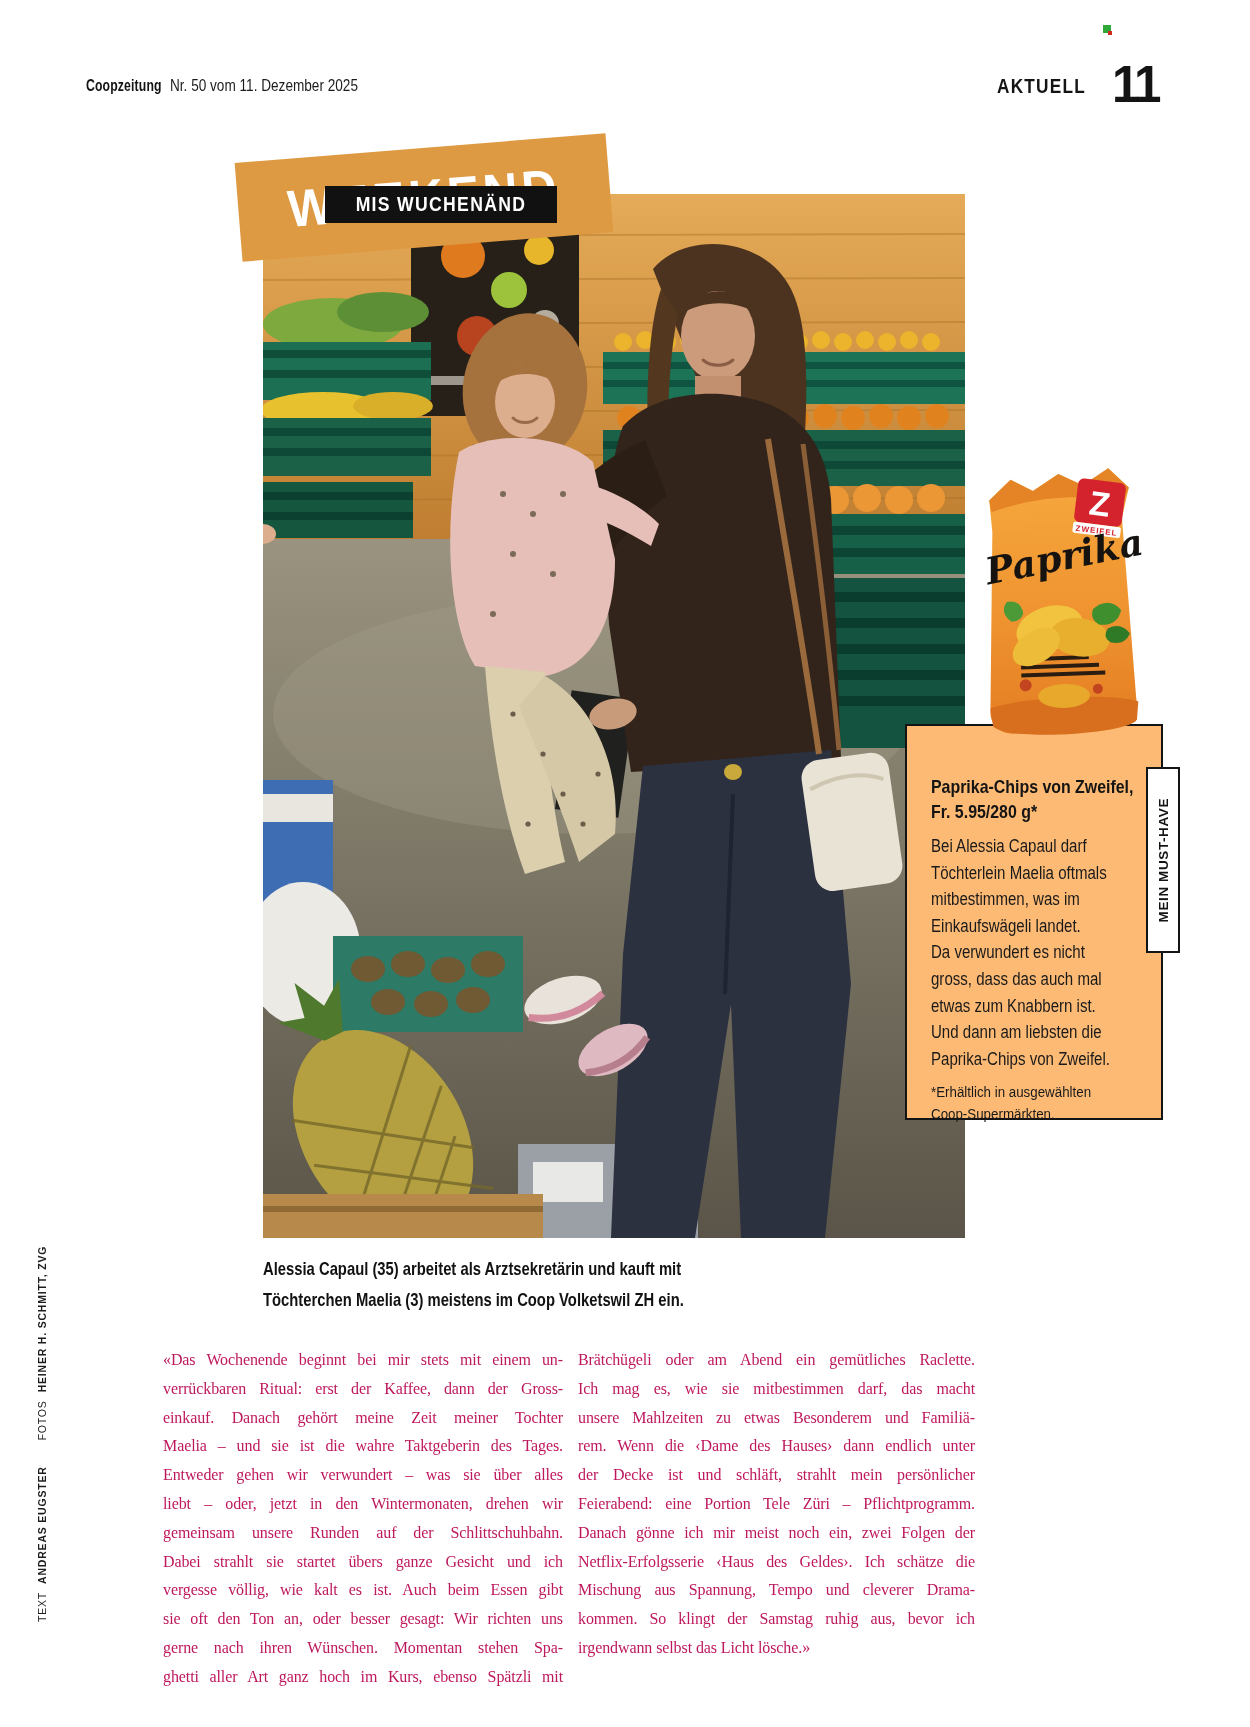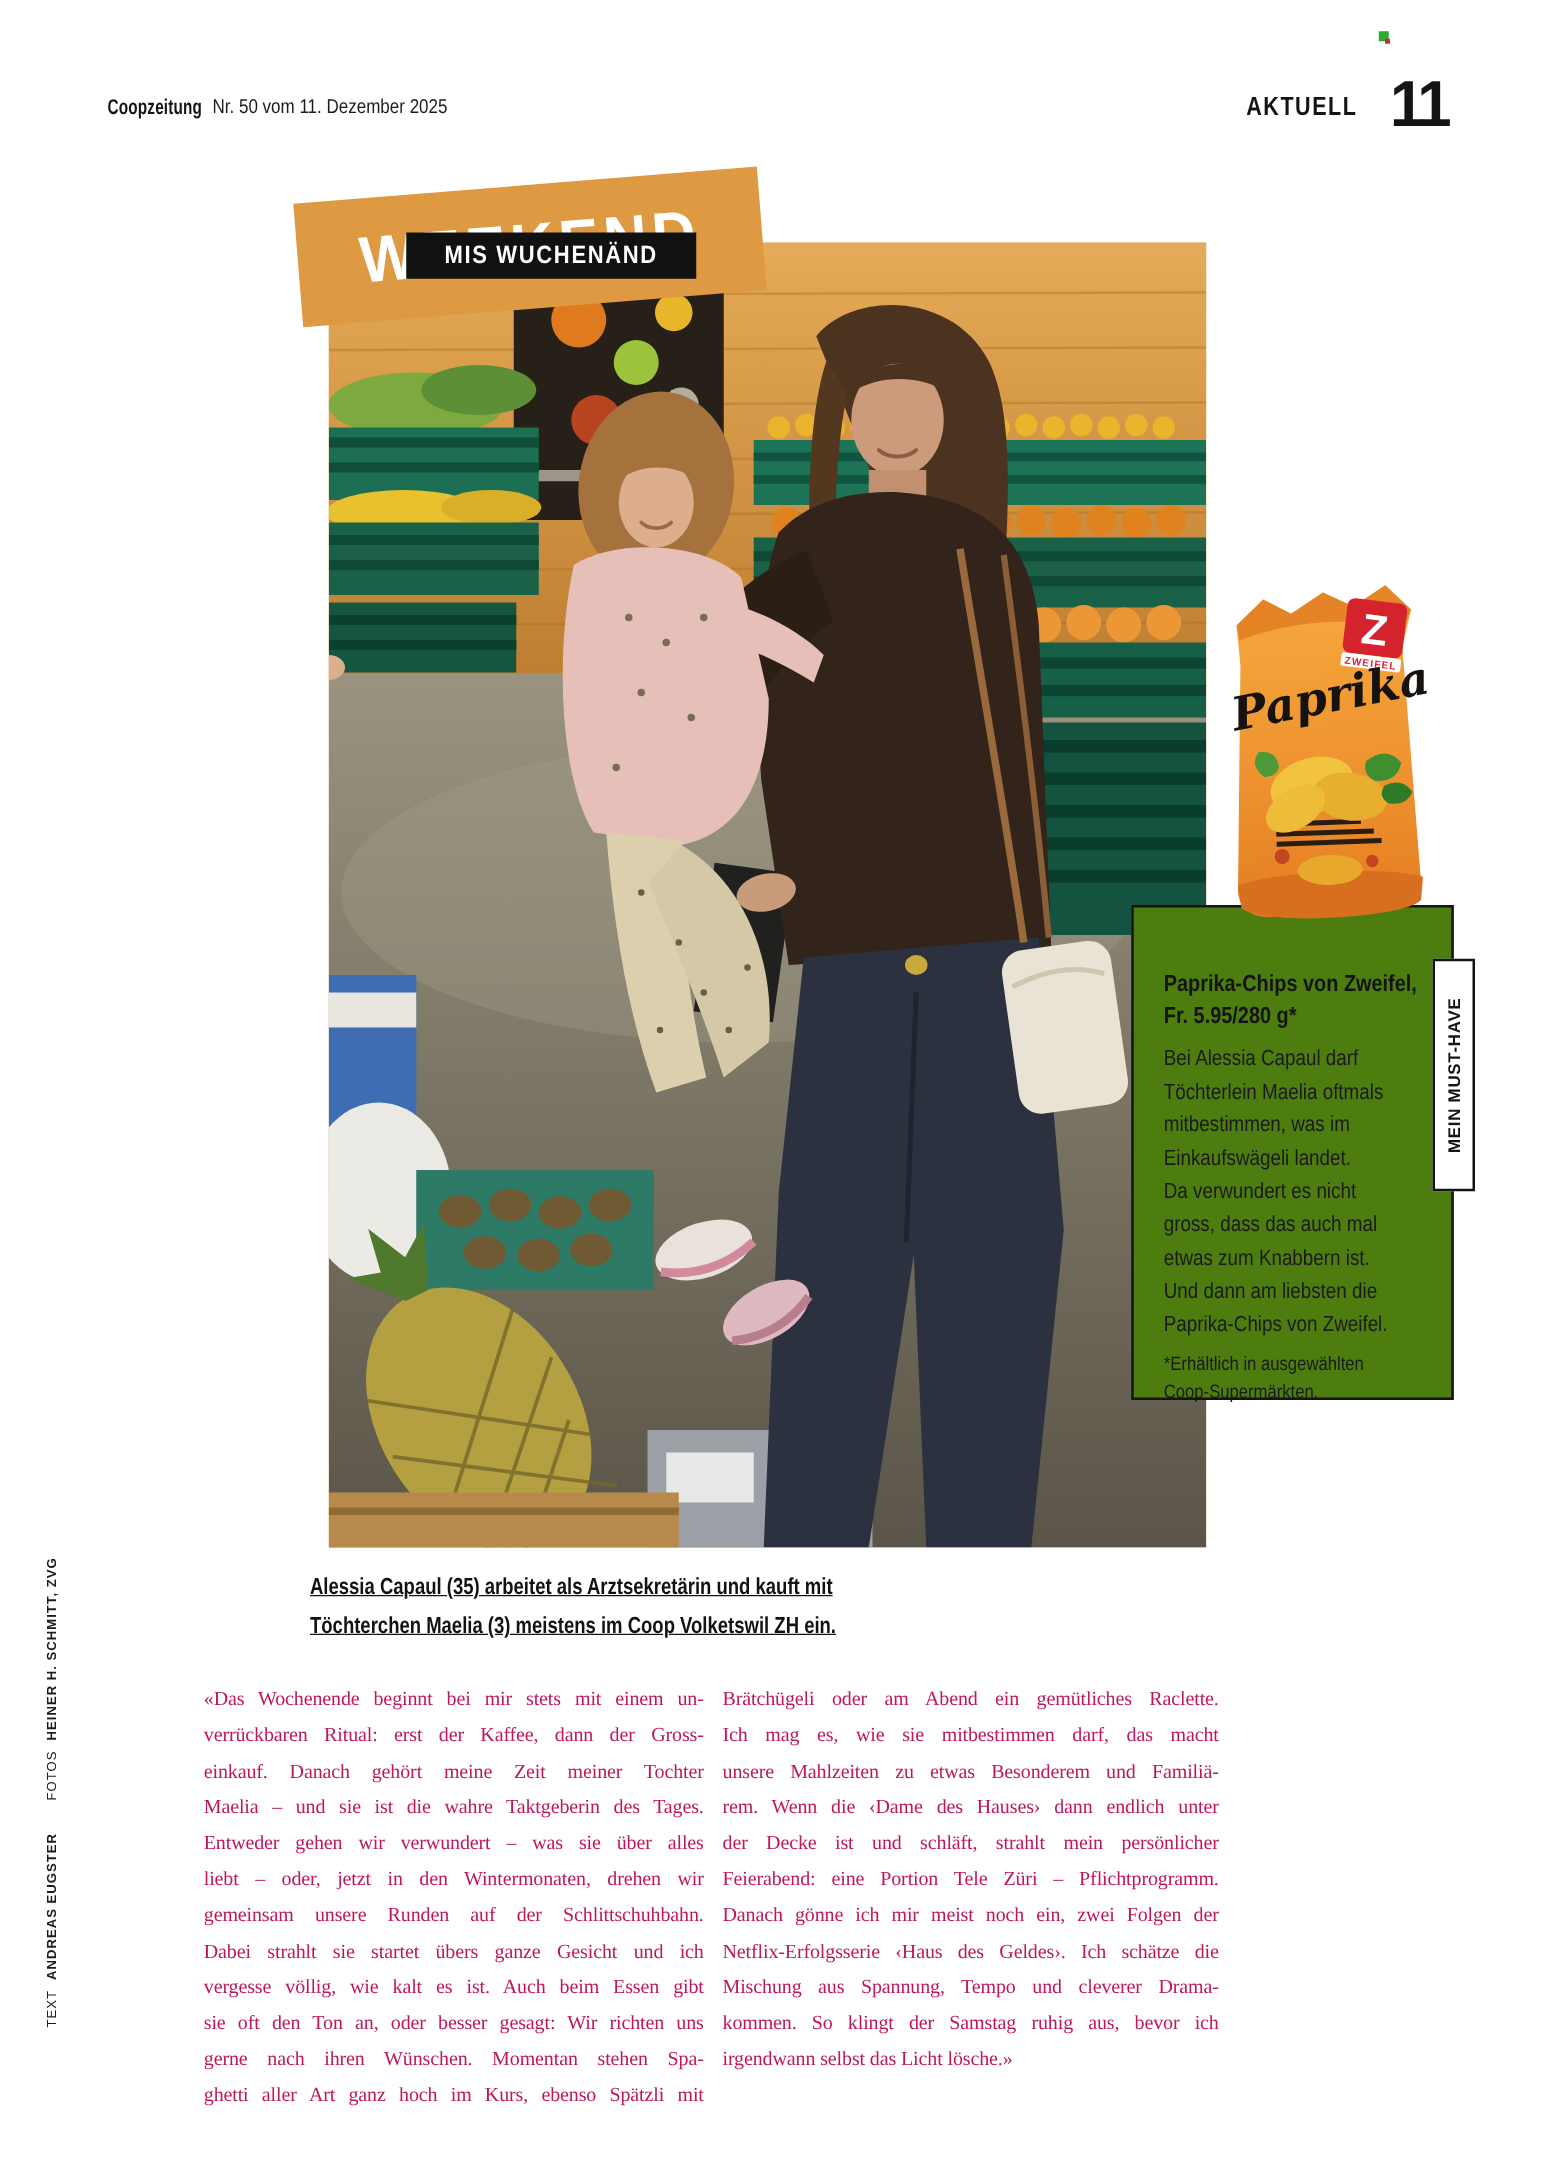--- a/index.html
+++ b/index.html
@@ -32,29 +32,29 @@
   .banner-black { left:325px; top:186px; width:232px; height:37px;
     background:var(--banner_black,#111); display:flex; align-items:center; justify-content:center; z-index:6; }
   .banner-black span { color:#fff; font-weight:800; font-size:20px; letter-spacing:1.5px;
     transform:scaleX(.88); white-space:nowrap; }
 
   
   .photo { left:263px; top:194px; width:702px; height:1044px; overflow:hidden; z-index:1; background:#caa05c; }
   .photo svg { display:block; }
 
   
-  .caption { left:248px; top:1253px; z-index:2;text-decoration:underline; }
+  .caption { left:263px; top:1253px; z-index:2; }
   .caption .tline { font-size:18.5px; font-weight:700; line-height:31px;
     transform:scaleX(.80); transform-origin:0 50%; white-space:nowrap; color:#121212; }
 
   
   .chips { left:975px; top:460px; width:172px; height:295px; z-index:8; transform:rotate(-2deg); }
 
   
-  .callout { left:905px; top:724px; width:258px; height:396px; background:#4d7c0f;
+  .callout { left:905px; top:724px; width:258px; height:396px; background:#fdba74;
     border:2.5px solid #141414; z-index:4; padding:48px 14px 0 24px; }
   .callout-title .tline { font-size:18.5px; font-weight:700; line-height:25px;
     transform:scaleX(.86); transform-origin:0 50%; white-space:nowrap; }
   .callout-body { margin-top:9px; }
   .callout-body .tline { font-size:17.5px; font-weight:400; line-height:26.6px;
     transform:scaleX(.86); transform-origin:0 50%; white-space:nowrap; color:#1a1a1a; }
   .callout-foot { margin-top:9px; }
   .callout-foot .tline { font-size:15.5px; font-weight:400; line-height:22px;
     transform:scaleX(.86); transform-origin:0 50%; white-space:nowrap; color:#1a1a1a; }
 

